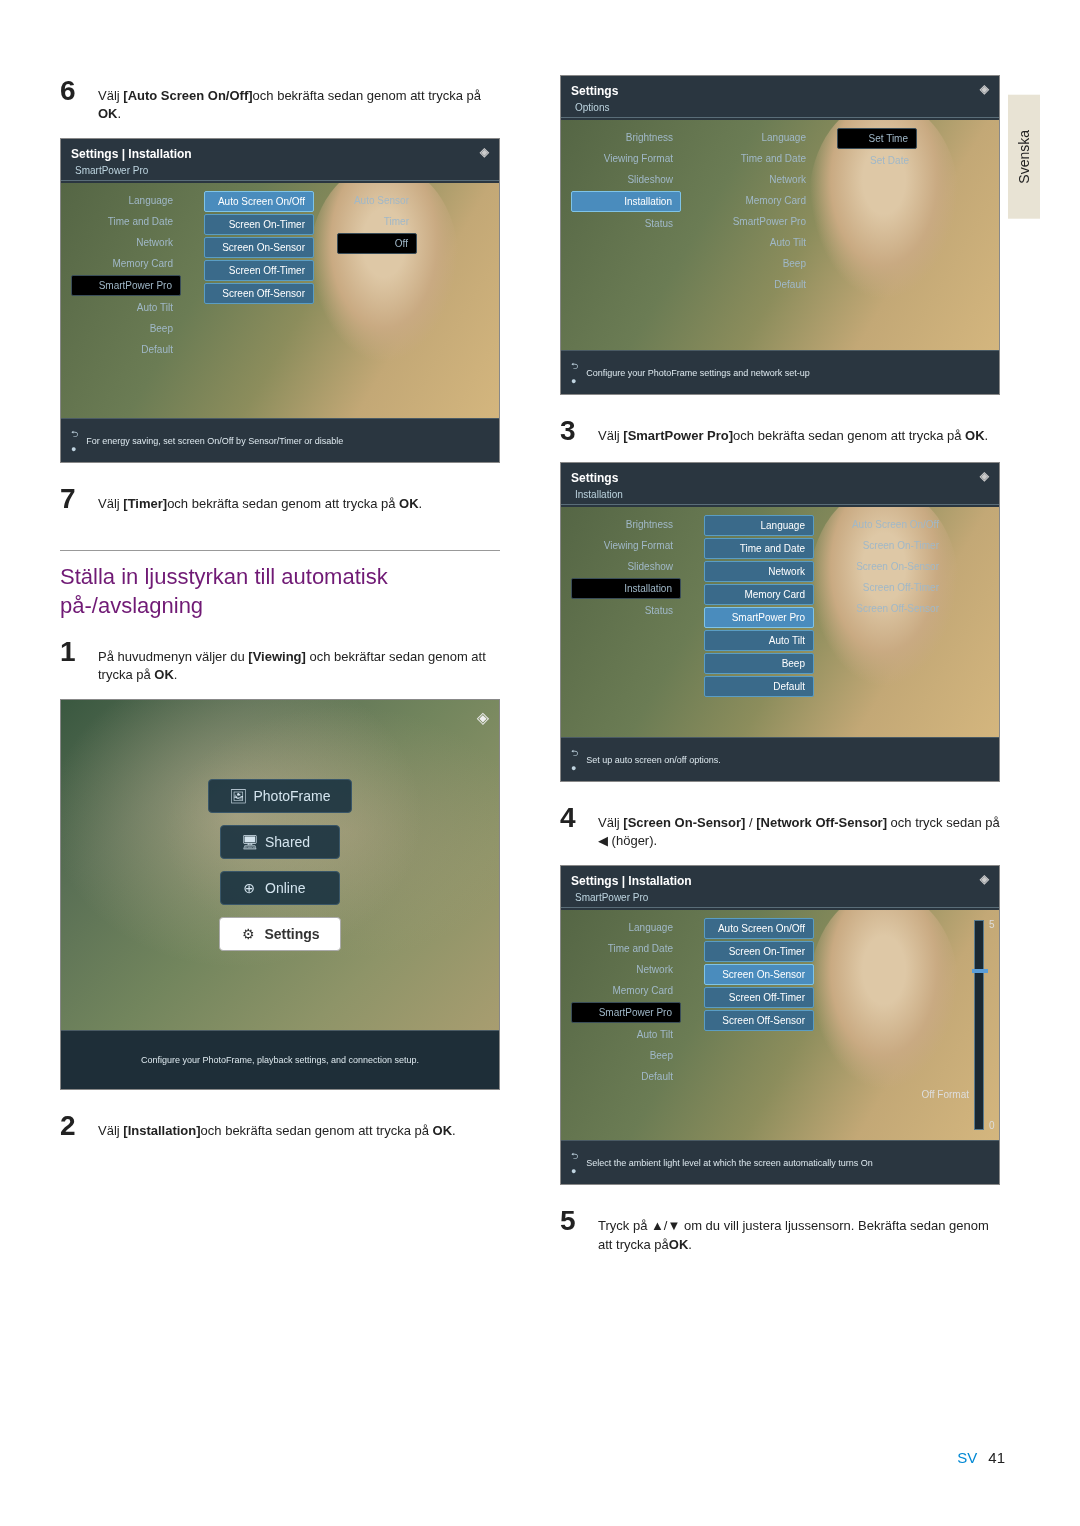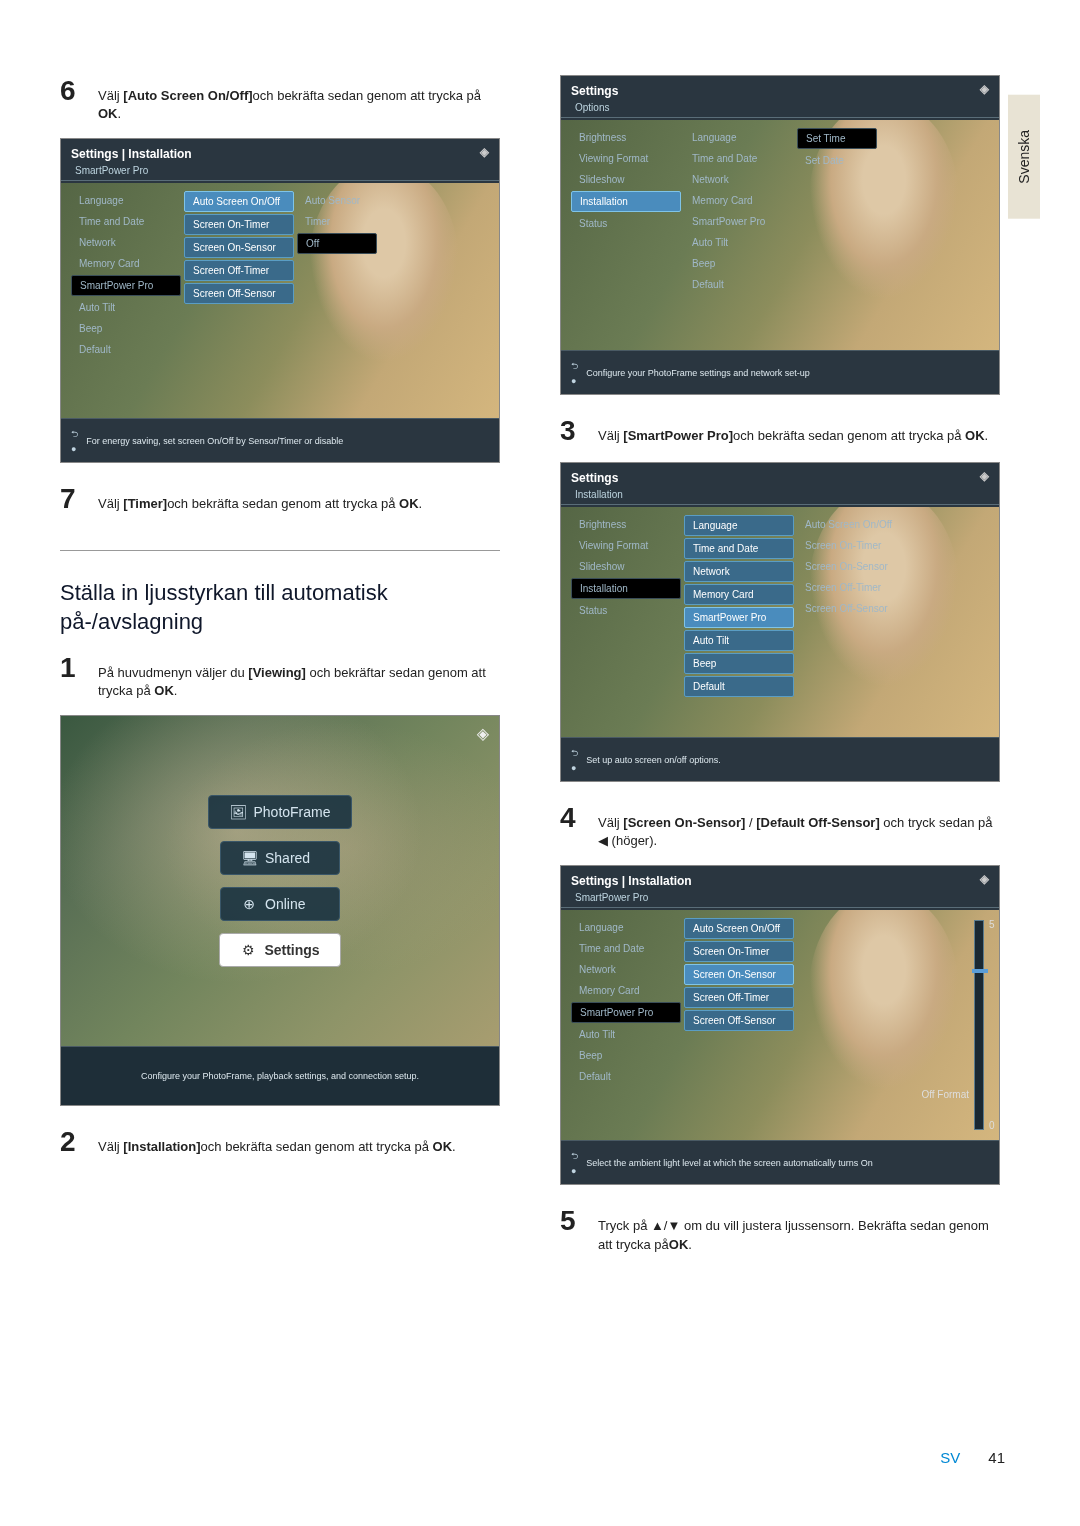--- a/index.html
+++ b/index.html
@@ -42,28 +42,28 @@
     font-size: 28px;
     font-weight: bold;
     min-width: 20px;
   }
   .step-text {
     font-size: 13px;
     line-height: 1.4;
     flex: 1;
   }
   .section-heading {
-    color: #0f172a;
+    color: #701a75;
     font-size: 22px;
     line-height: 1.3;
     font-weight: normal;
     margin-top: 20px;
     margin-bottom: 15px;
     border-top: 1px solid #999;
-    padding-top: 28px;
+    padding-top: 12px;
   }
   .screenshot {
     border: 1px solid #888;
     background: #2a3640;
     display: flex;
     flex-direction: column;
     margin-bottom: 20px;
   }
   .ss-title {
     color: #fff;
@@ -82,23 +82,24 @@
     color: #bdd4df;
     font-size: 10px;
     padding: 0 14px 4px 14px;
     border-bottom: 1px solid #5a6d78;
     margin-bottom: 2px;
   }
   .ss-body {
     flex: 1;
     display: flex;
     padding: 8px 0 4px 10px;
-    gap: 3px;
+    gap: 23px;
     position: relative;
     min-height: 200px;
+    text-align: right;
   }
   .ss-col {
     display: flex;
     flex-direction: column;
     gap: 2px;
     min-width: 110px;
   }
   .ss-item {
     font-size: 10px;
     color: #a0b8c8;
@@ -212,21 +213,21 @@
     bottom: 40px;
     font-size:10px;
     color:#ddd;
   }
   .footer {
     position: absolute;
     bottom: 60px;
     right: 75px;
     font-size: 15px;
   }
-  .footer .sv { color: #0088d4; margin-right: 28px; }
+  .footer .sv { color: #0088d4; margin-right: 11px; }
 </style>
 </head>
 <body>
 
 <div class="side-tab">Svenska</div>
 
 <div class="columns">
 
   <div class="col">
 
@@ -404,21 +405,21 @@
             <span>⮌</span>
             <span>●</span>
           </div>
         <span>Set up auto screen on/off options.</span>
       </div>
     </div>
 
     <div class="step">
       <div class="step-num">4</div>
       <div class="step-text">
-        <span>Välj </span><b>[Screen On-Sensor]</b><span> / </span><b>[Default Off-Sensor]</b><span> och tryck sedan på ◀ (höger).</span>
+        <span>Välj </span><b>[Screen On-Sensor]</b><span> / </span><b>[Network Off-Sensor]</b><span> och tryck sedan på ◀ (höger).</span>
       </div>
     </div>
 
     <div class="screenshot" style="height:320px;">
       <div class="ss-title"><span>Settings | Installation</span><span class="ss-wifi">◈</span></div>
       <div class="ss-submenu">SmartPower Pro</div>
       <div class="ss-body" style="padding-right:40px;">
         <div class="ss-face-bg"></div>
         <div class="ss-col" style="position:relative;">
           <div class="ss-item">Language</div>

